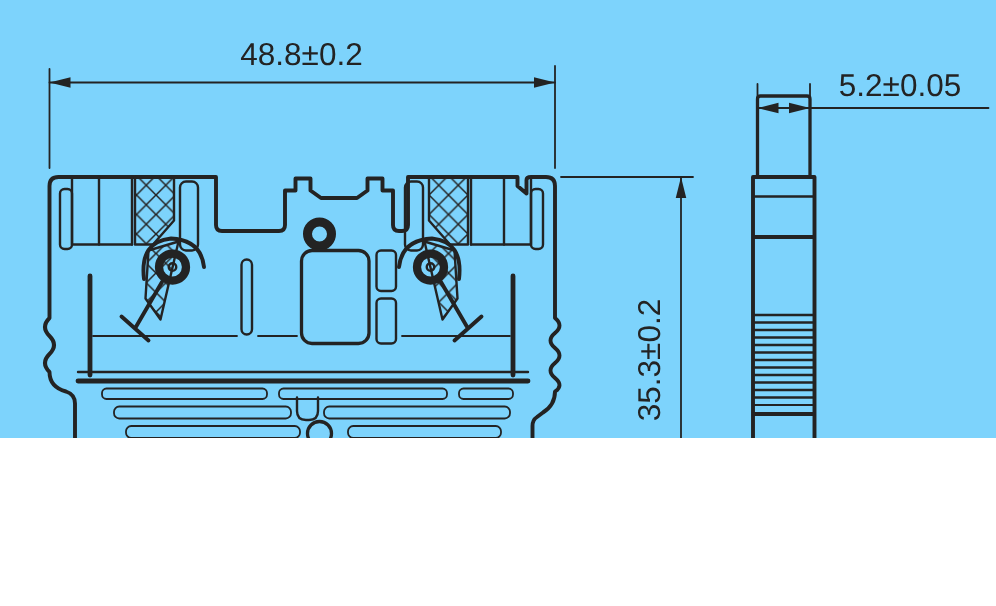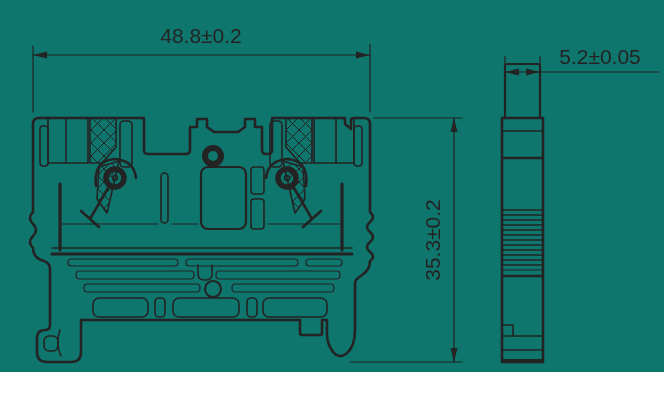--- a/index.html
+++ b/index.html
@@ -1,16 +1,16 @@
 <!DOCTYPE html>
 <html><head>
 <meta charset="utf-8">
 <style>
   html,body{margin:0;padding:0;background:#ffffff;}
-  .page{position:relative;width:664px;height:372px;background:#0f766e;overflow:hidden;}
+  .page{position:relative;width:664px;height:292px;background:#7dd3fc;overflow:hidden;}
   svg{display:block;}
   svg .ln, svg path, svg rect, svg circle, svg polyline{
     fill:none;stroke:#232323;stroke-linecap:round;stroke-linejoin:round;
   }
   .s1{stroke-width:1.2}
   .s15{stroke-width:1.6}
   .s2{stroke-width:2.2}
   .s25{stroke-width:2.6}
   .s3{stroke-width:3.2}
   .ring{stroke-width:5.5}

